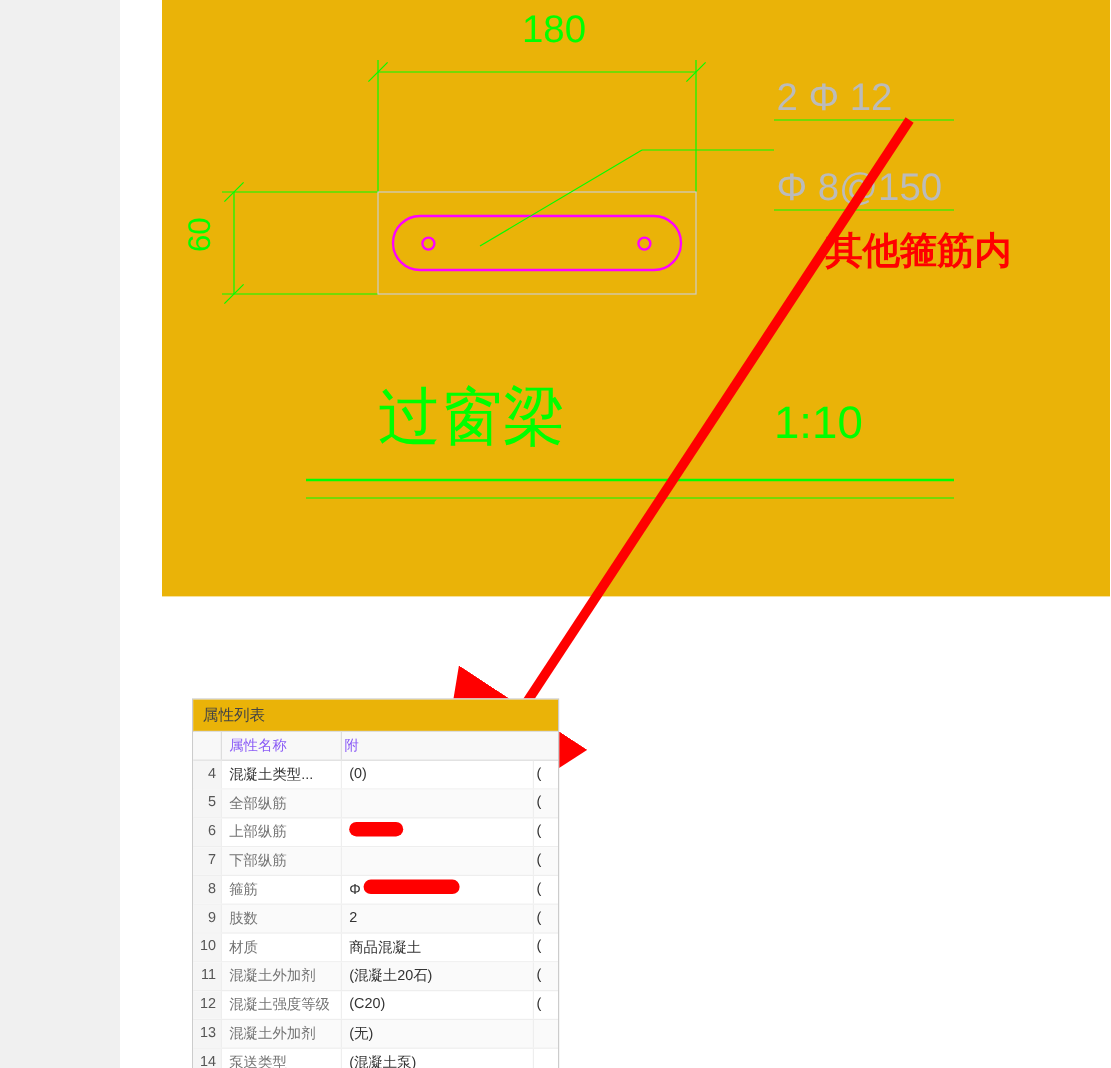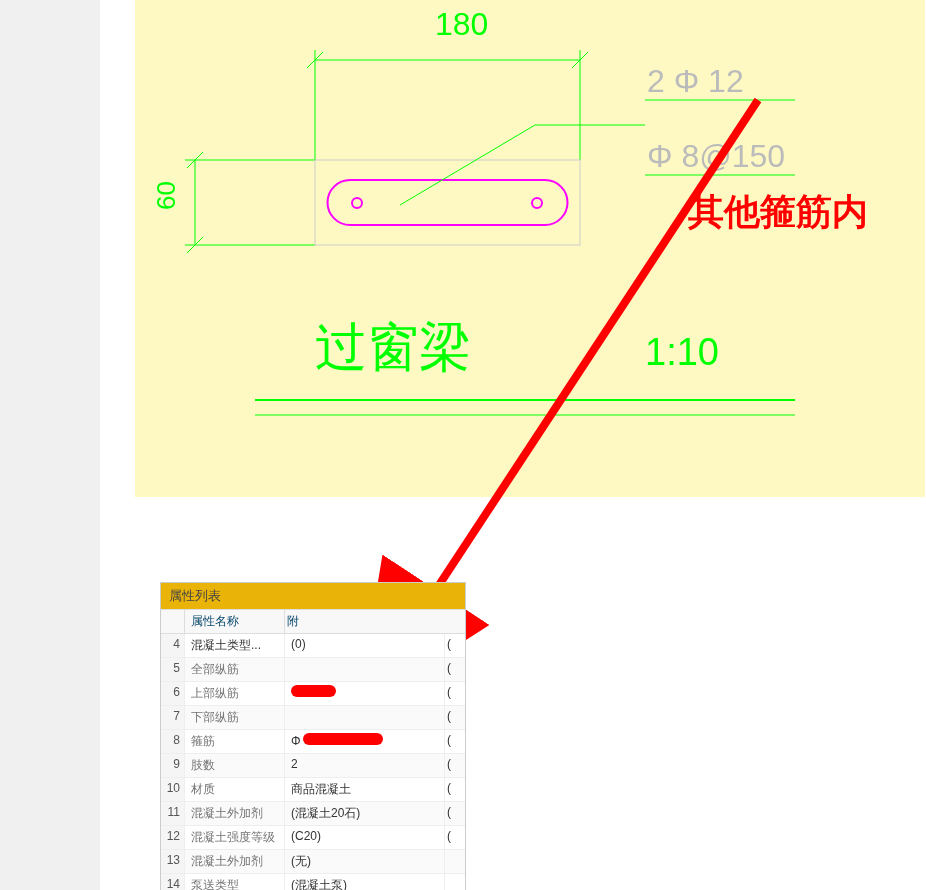--- a/index.html
+++ b/index.html
@@ -1,25 +1,25 @@
 <!DOCTYPE html>
 <html><head>
   <meta charset="utf-8">
   <style>
     * { margin: 0; padding: 0; box-sizing: border-box; font-family: "Microsoft YaHei", Arial, sans-serif; }
     body { width: 926px; height: 890px; background: #f0f0f0; position: relative; }
     .outer-frame { position: absolute; left: 100px; top: 0; width: 826px; height: 890px; background: #fff; }
-    .cad-area { position: absolute; left: 135px; top: 0; width: 790px; height: 497px; background: #fef9c3; }
+    .cad-area { position: absolute; left: 135px; top: 0; width: 790px; height: 497px; background: #eab308; }
     .cad-svg { width: 100%; height: 100%; }
-    .annot-red { position: absolute; color: #ff0000; font-size: 36px; font-weight: bold; }
+    .annot-red { position: absolute; color: #ff0000; font-size: 31px; font-weight: bold; }
     .annot-red.a1 { left: 688px; top: 188px; }
     .arrow-container { position: absolute; left: 0; top: 0; width: 926px; height: 890px; pointer-events: none; }
     .table-area { position: absolute; left: 160px; top: 582px; width: 306px; background: #fff; border: 1px solid #ccc; }
     .table-title { background: #eab308; padding: 4px 8px; font-size: 13px; color: #444; border-bottom: 1px solid #ddd; }
-    .table-head { display: flex; background: #f8f8f8; border-bottom: 1px solid #ddd; font-size: 12px; color: #0c4a6e; }
+    .table-head { display: flex; background: #f8f8f8; border-bottom: 1px solid #ddd; font-size: 12px; color: #8b5cf6; }
     .th0 { width: 24px; border-right: 1px solid #ddd; padding: 3px 4px; }
     .th1 { width: 100px; border-right: 1px solid #ddd; padding: 3px 6px; }
     .th2 { flex: 1; border-right: 1px solid #ddd; padding: 3px 6px; text-align: center; }
     .th3 { width: 20px; padding: 3px 2px; }
     .tbody .row { display: flex; border-bottom: 1px solid #eee; font-size: 12px; }
     .tbody .row:nth-child(even) { background: #fafafa; }
     .cell-num { width: 24px; border-right: 1px solid #eee; padding: 3px 4px; text-align: right; color: #555; background: #f5f5f5; }
     .cell-name { width: 100px; border-right: 1px solid #eee; padding: 3px 6px; color: #737373; cursor: pointer; }
     .cell-name.black { color: #333; cursor: default; }
     .cell-val { flex: 1; border-right: 1px solid #eee; padding: 3px 6px; color: #333; position: relative; }

